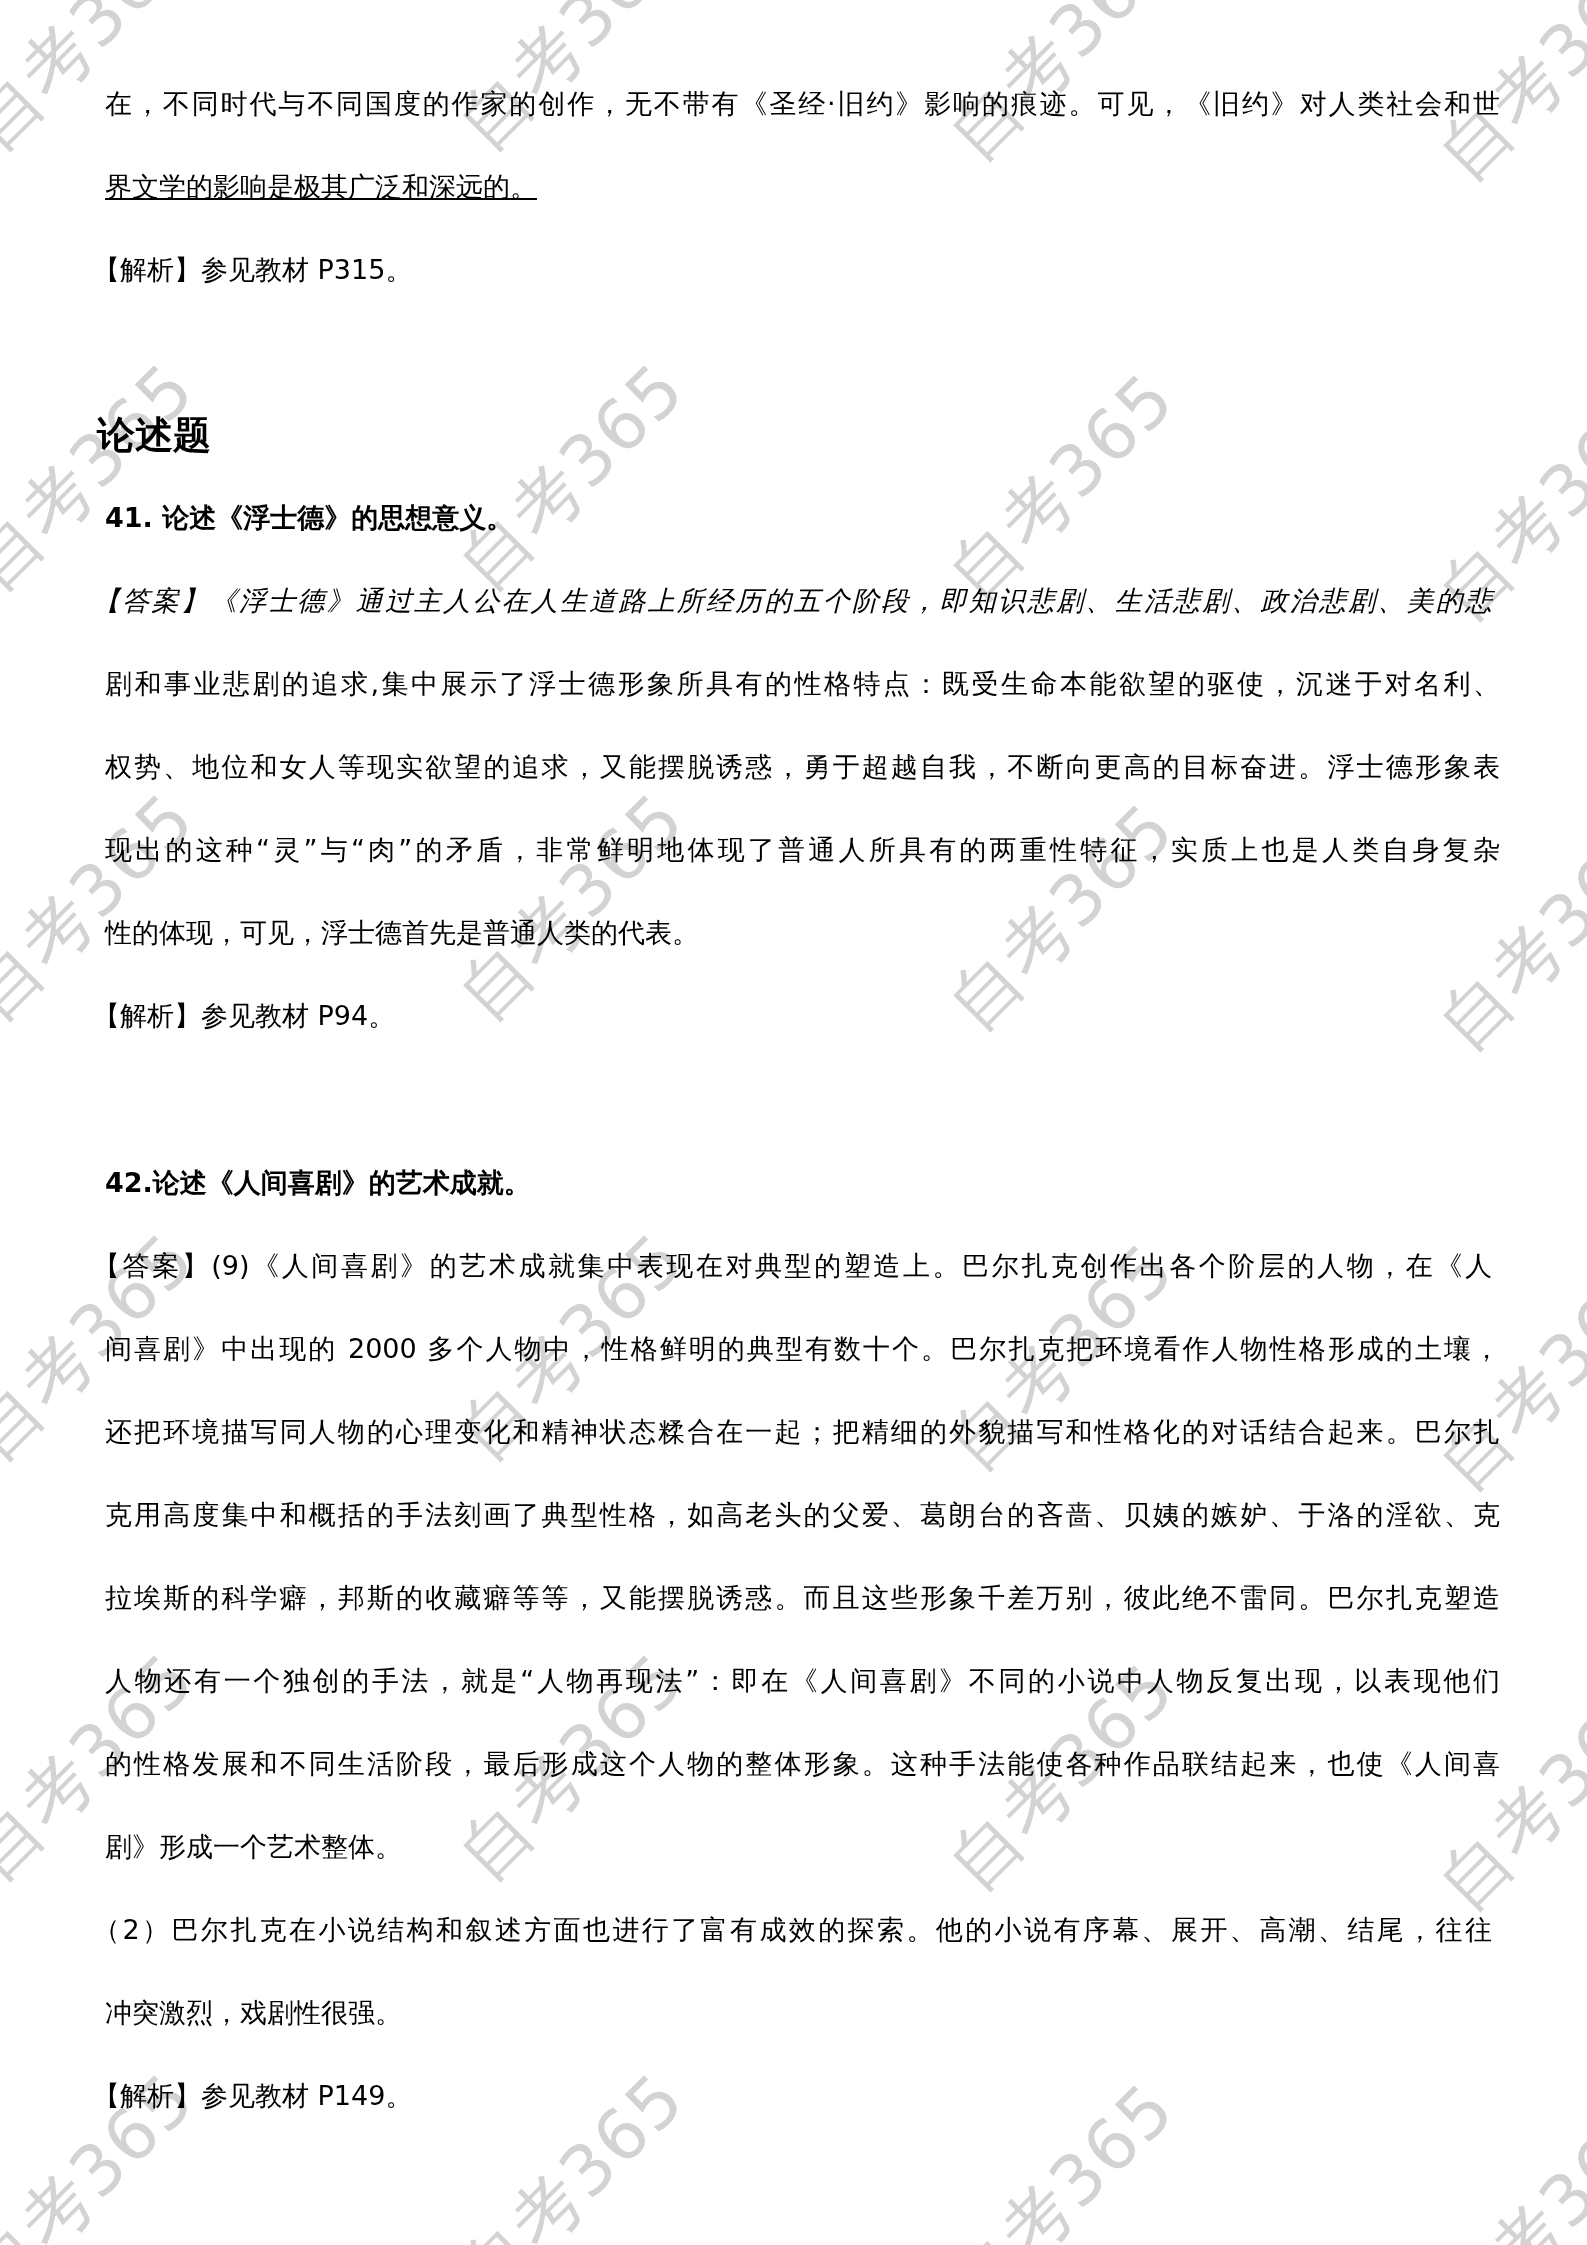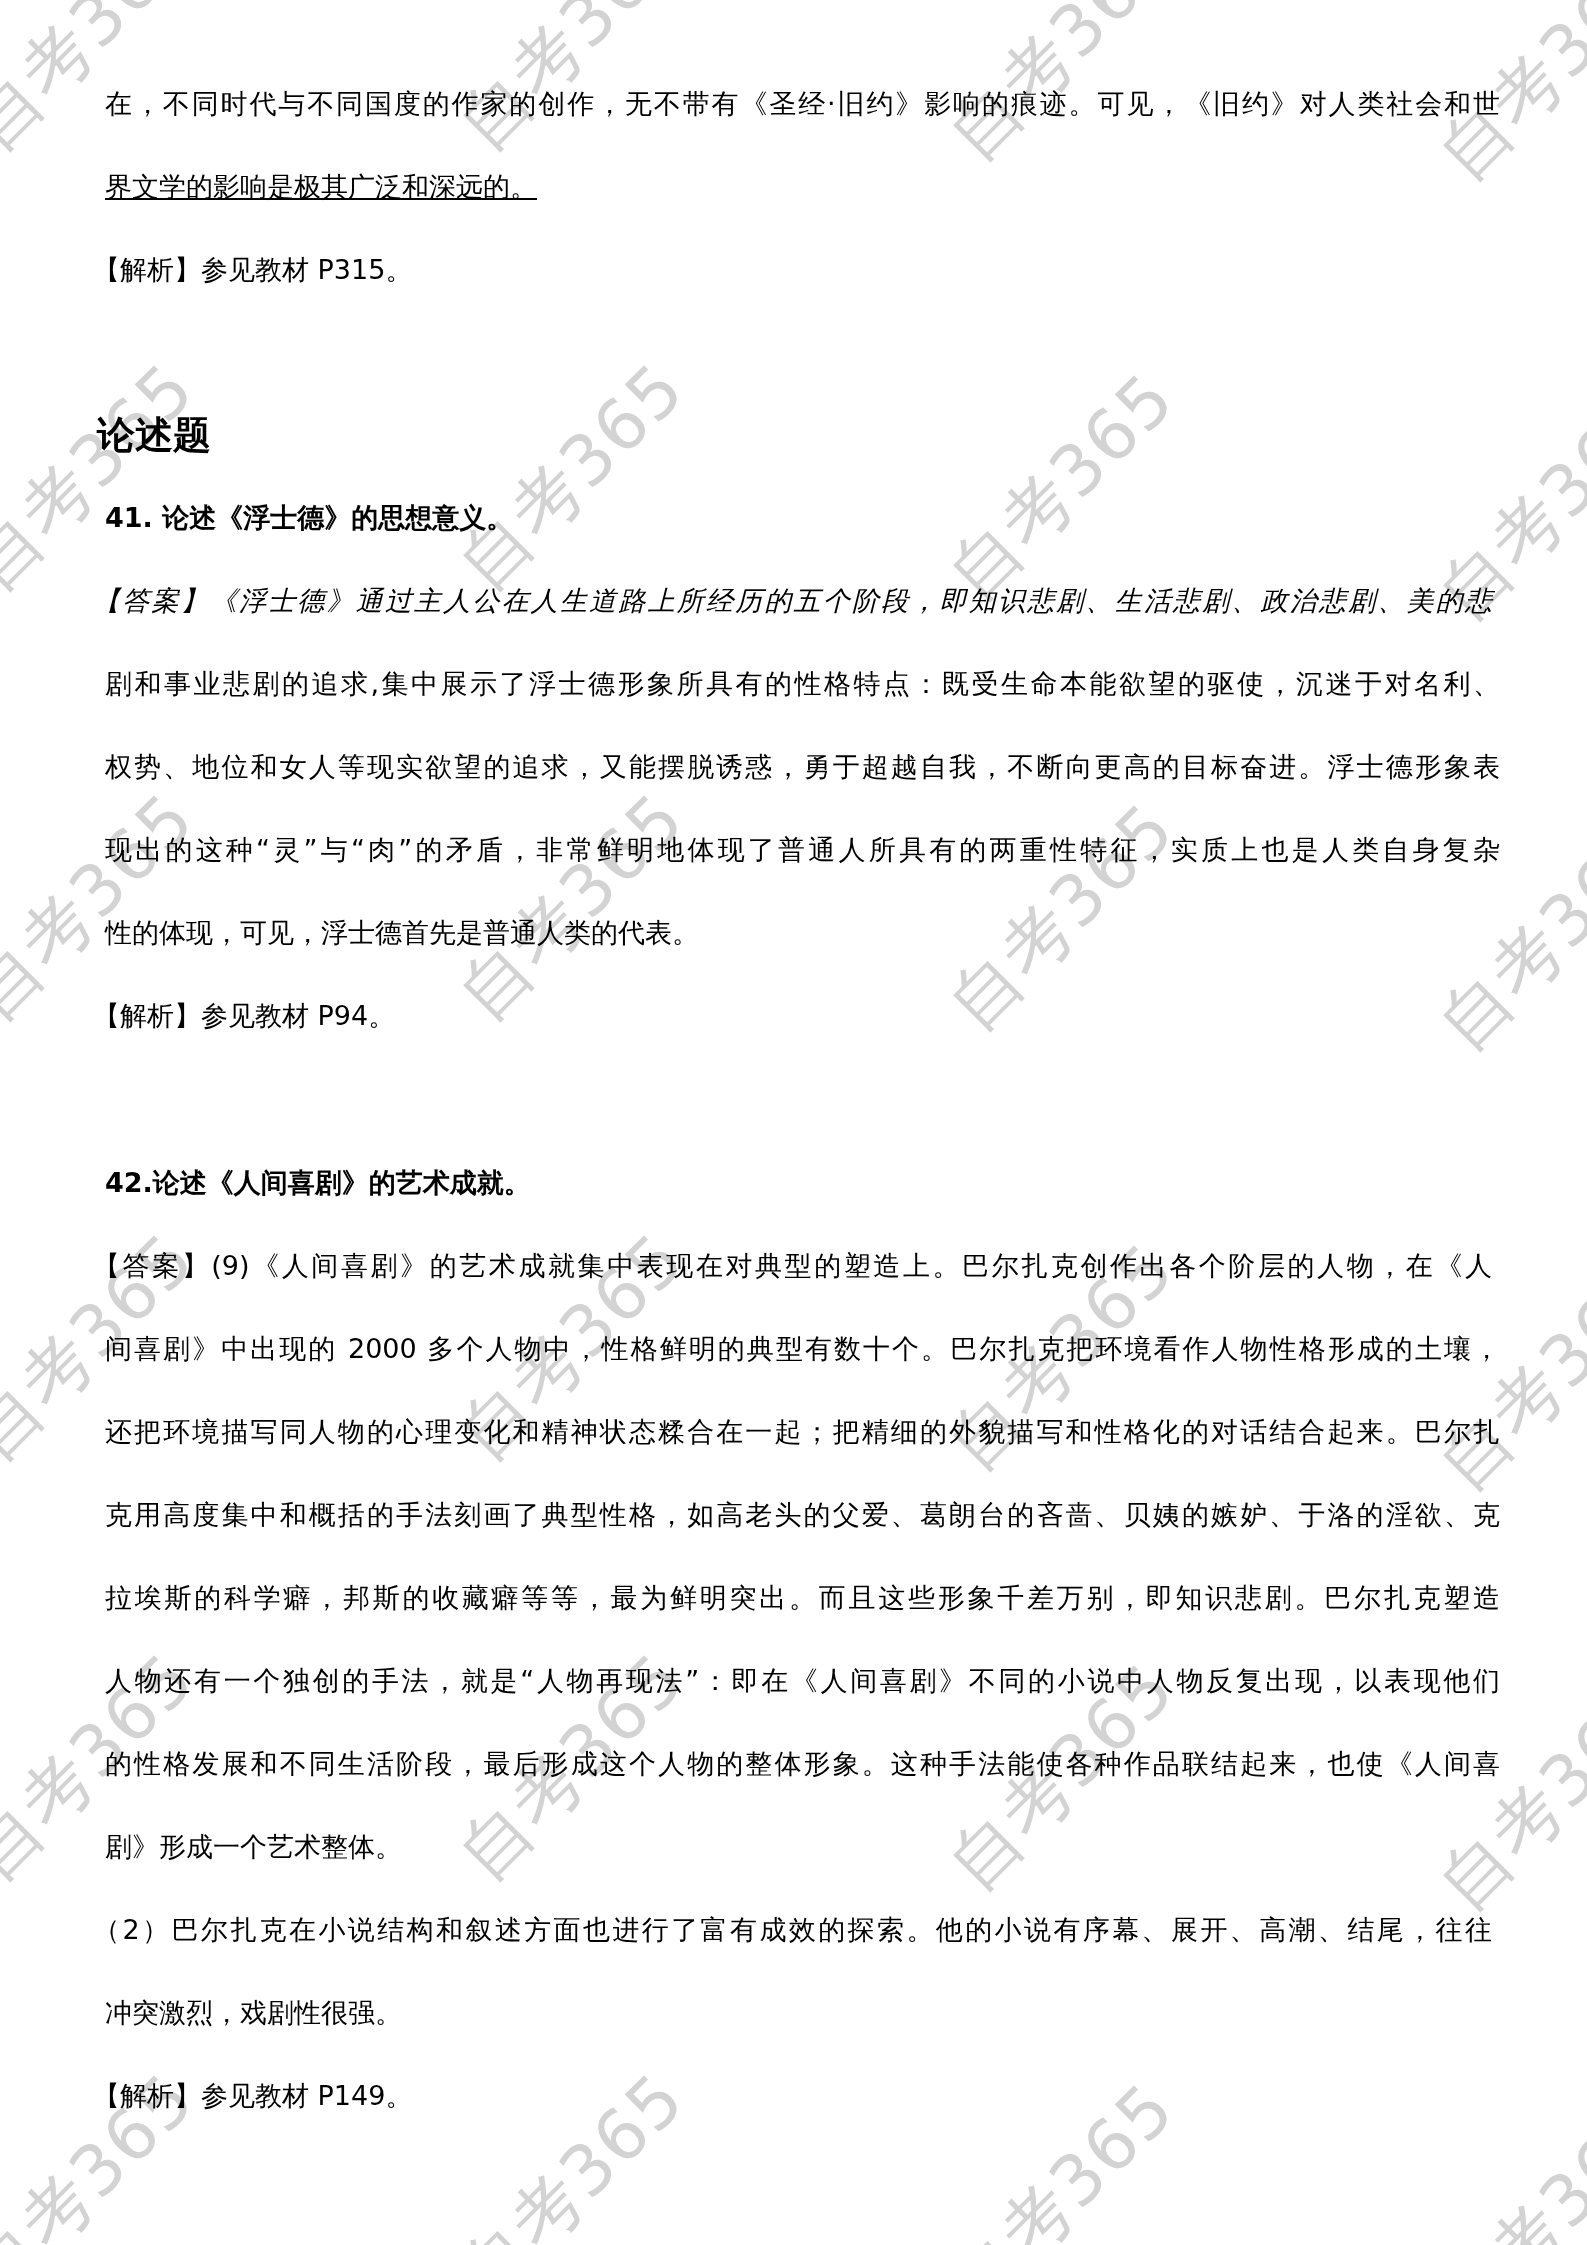--- a/index.html
+++ b/index.html
@@ -113,21 +113,21 @@
   <div class="line" style="top:749px;">权势、地位和女人等现实欲望的追求，又能摆脱诱惑，勇于超越自我，不断向更高的目标奋进。浮士德形象表</div>
   <div class="line" style="top:832px;">现出的这种“灵”与“肉”的矛盾，非常鲜明地体现了普通人所具有的两重性特征，实质上也是人类自身复杂</div>
   <div class="line last" style="top:915px;">性的体现，可见，浮士德首先是普通人类的代表。</div>
   <div class="line last" style="top:998px; left:-4px;">【解析】参见教材 P94。</div>
 
   <div class="line last bold" style="top:1165px;">42.论述《人间喜剧》的艺术成就。</div>
   <div class="line" style="top:1248px; left:-4px; width:1399px;">【答案】(9)《人间喜剧》的艺术成就集中表现在对典型的塑造上。巴尔扎克创作出各个阶层的人物，在《人</div>
   <div class="line" style="top:1331px;">间喜剧》中出现的 2000 多个人物中，性格鲜明的典型有数十个。巴尔扎克把环境看作人物性格形成的土壤，</div>
   <div class="line" style="top:1414px;">还把环境描写同人物的心理变化和精神状态糅合在一起；把精细的外貌描写和性格化的对话结合起来。巴尔扎</div>
   <div class="line" style="top:1497px;">克用高度集中和概括的手法刻画了典型性格，如高老头的父爱、葛朗台的吝啬、贝姨的嫉妒、于洛的淫欲、克</div>
-  <div class="line" style="top:1580px;">拉埃斯的科学癖，邦斯的收藏癖等等，最为鲜明突出。而且这些形象千差万别，即知识悲剧。巴尔扎克塑造</div>
+  <div class="line" style="top:1580px;">拉埃斯的科学癖，邦斯的收藏癖等等，又能摆脱诱惑。而且这些形象千差万别，彼此绝不雷同。巴尔扎克塑造</div>
   <div class="line" style="top:1663px;">人物还有一个独创的手法，就是“人物再现法”：即在《人间喜剧》不同的小说中人物反复出现，以表现他们</div>
   <div class="line" style="top:1746px;">的性格发展和不同生活阶段，最后形成这个人物的整体形象。这种手法能使各种作品联结起来，也使《人间喜</div>
   <div class="line last" style="top:1829px;">剧》形成一个艺术整体。</div>
   <div class="line" style="top:1912px; left:-4px; width:1399px;">（2）巴尔扎克在小说结构和叙述方面也进行了富有成效的探索。他的小说有序幕、展开、高潮、结尾，往往</div>
   <div class="line last" style="top:1995px;">冲突激烈，戏剧性很强。</div>
   <div class="line last" style="top:2078px; left:-4px;">【解析】参见教材 P149。</div>
 
 </div>
 
 </body></html>

